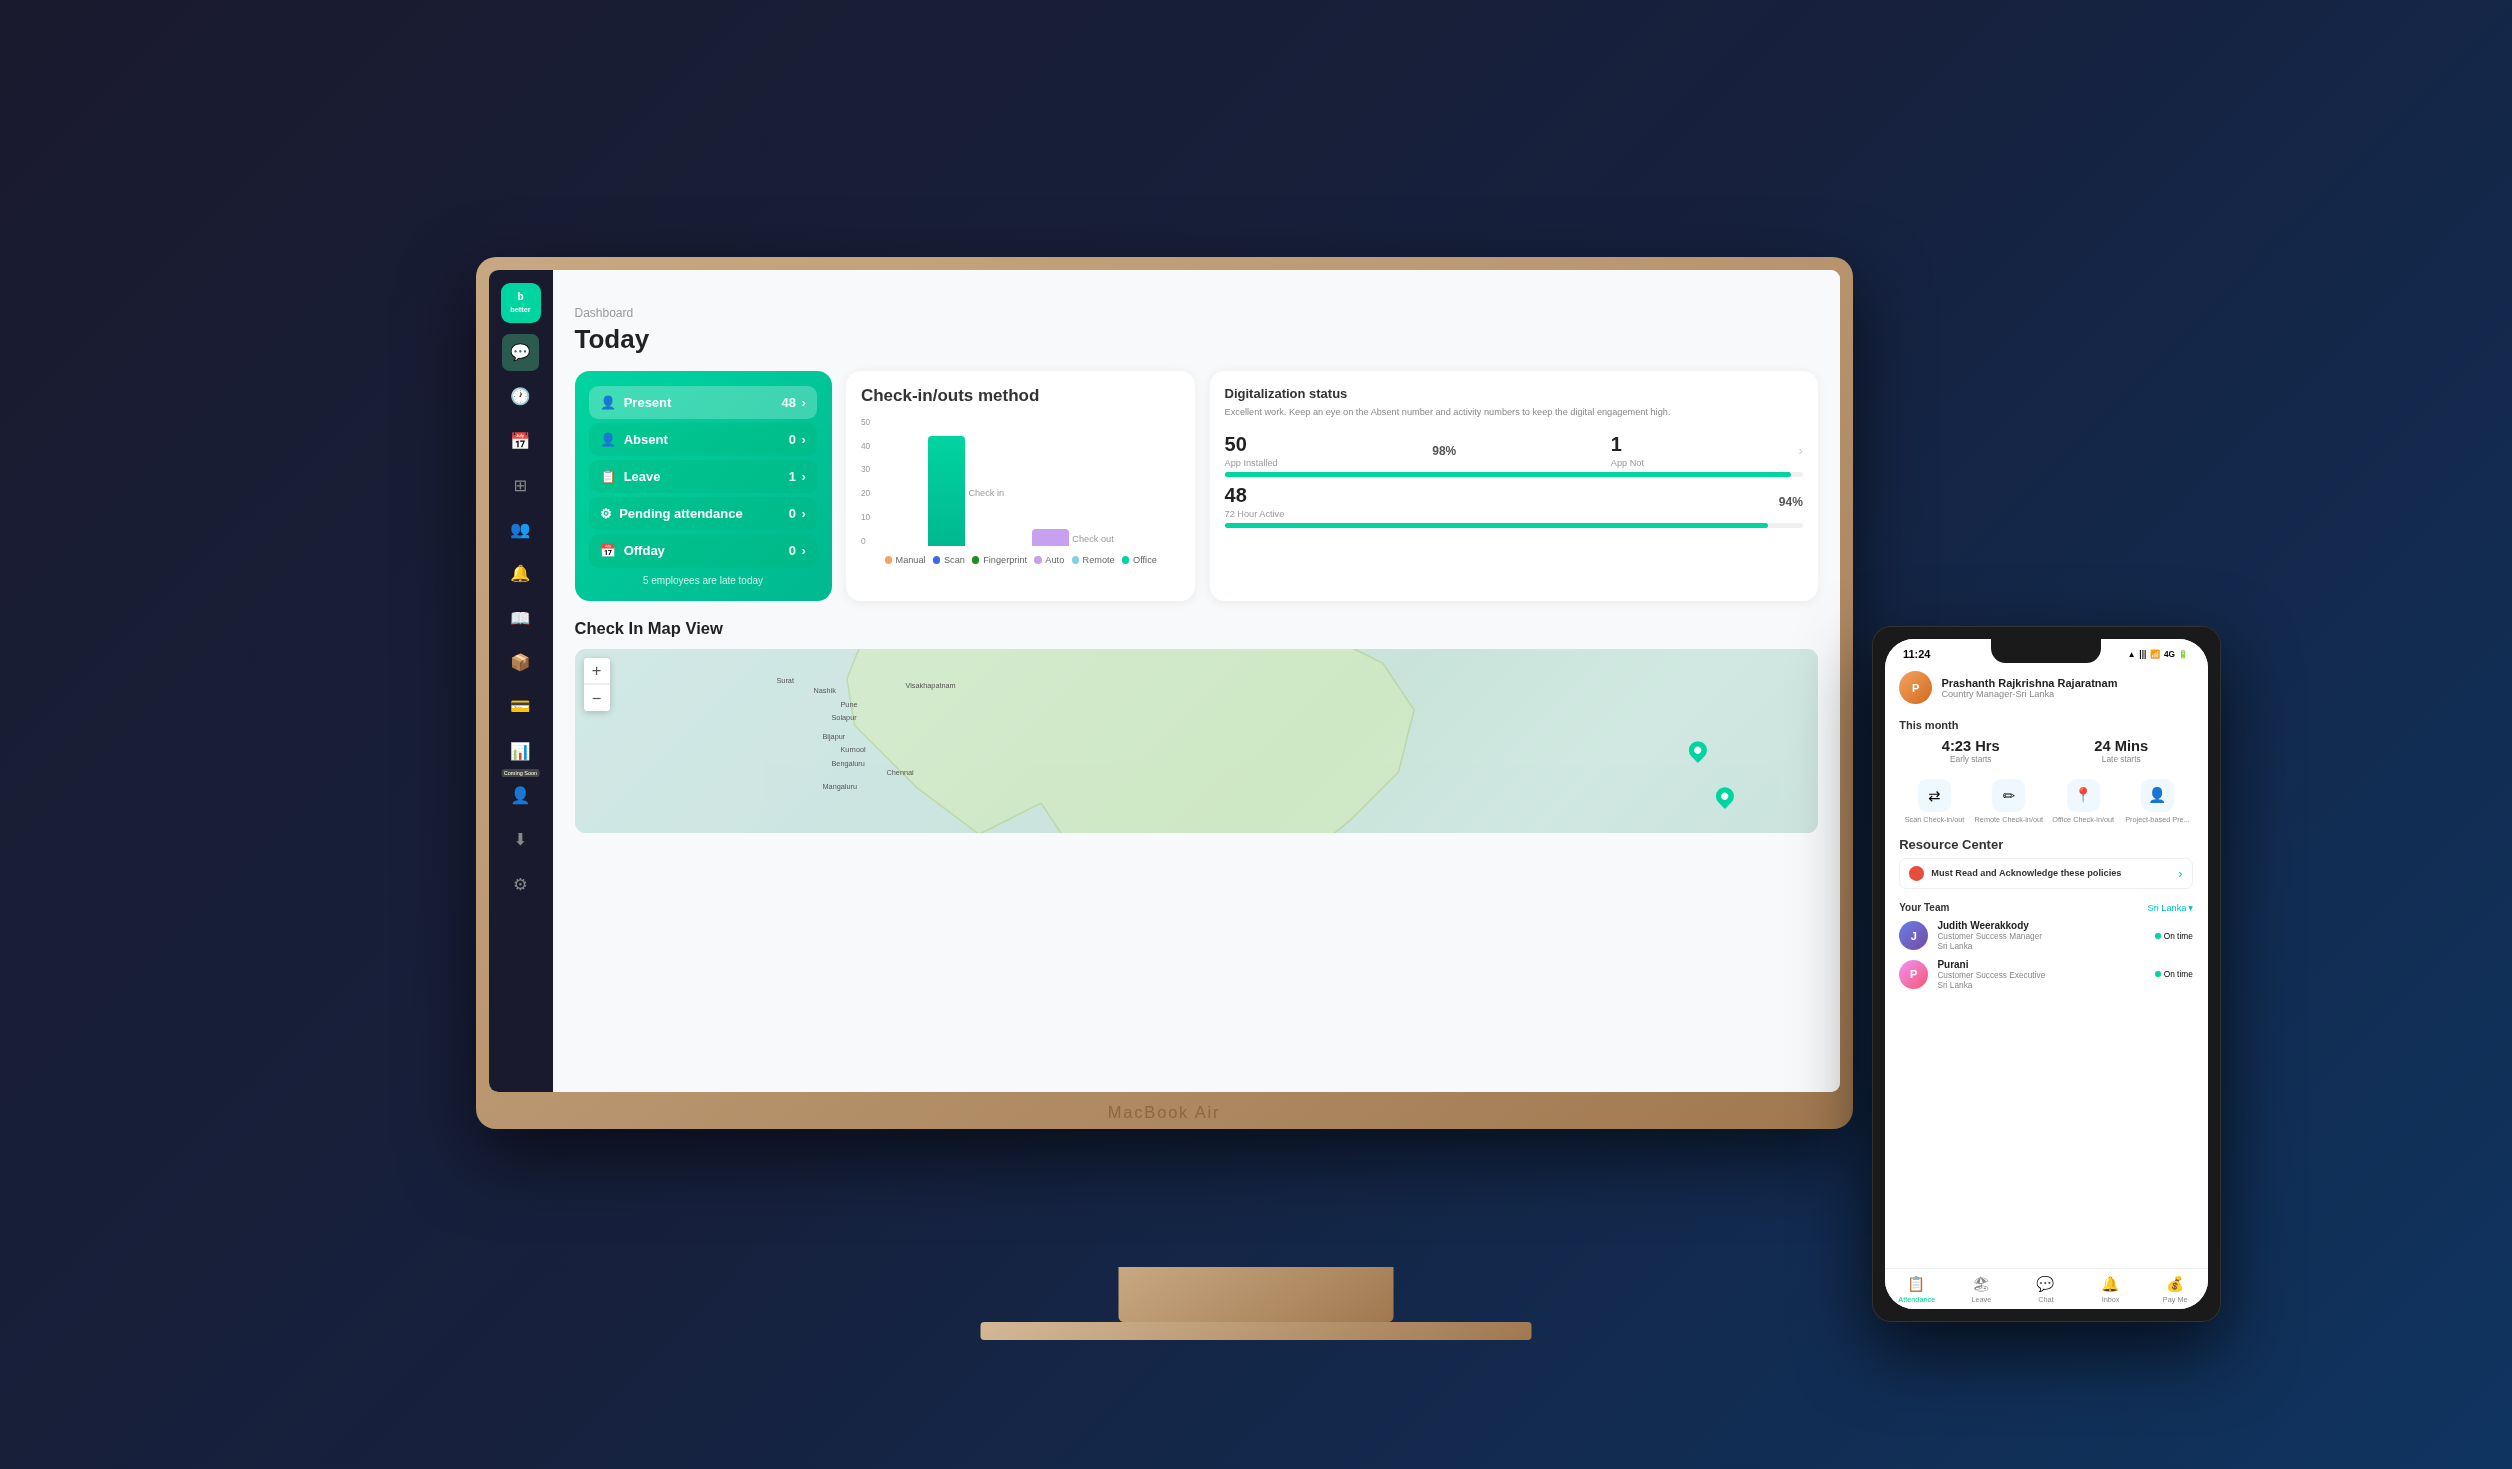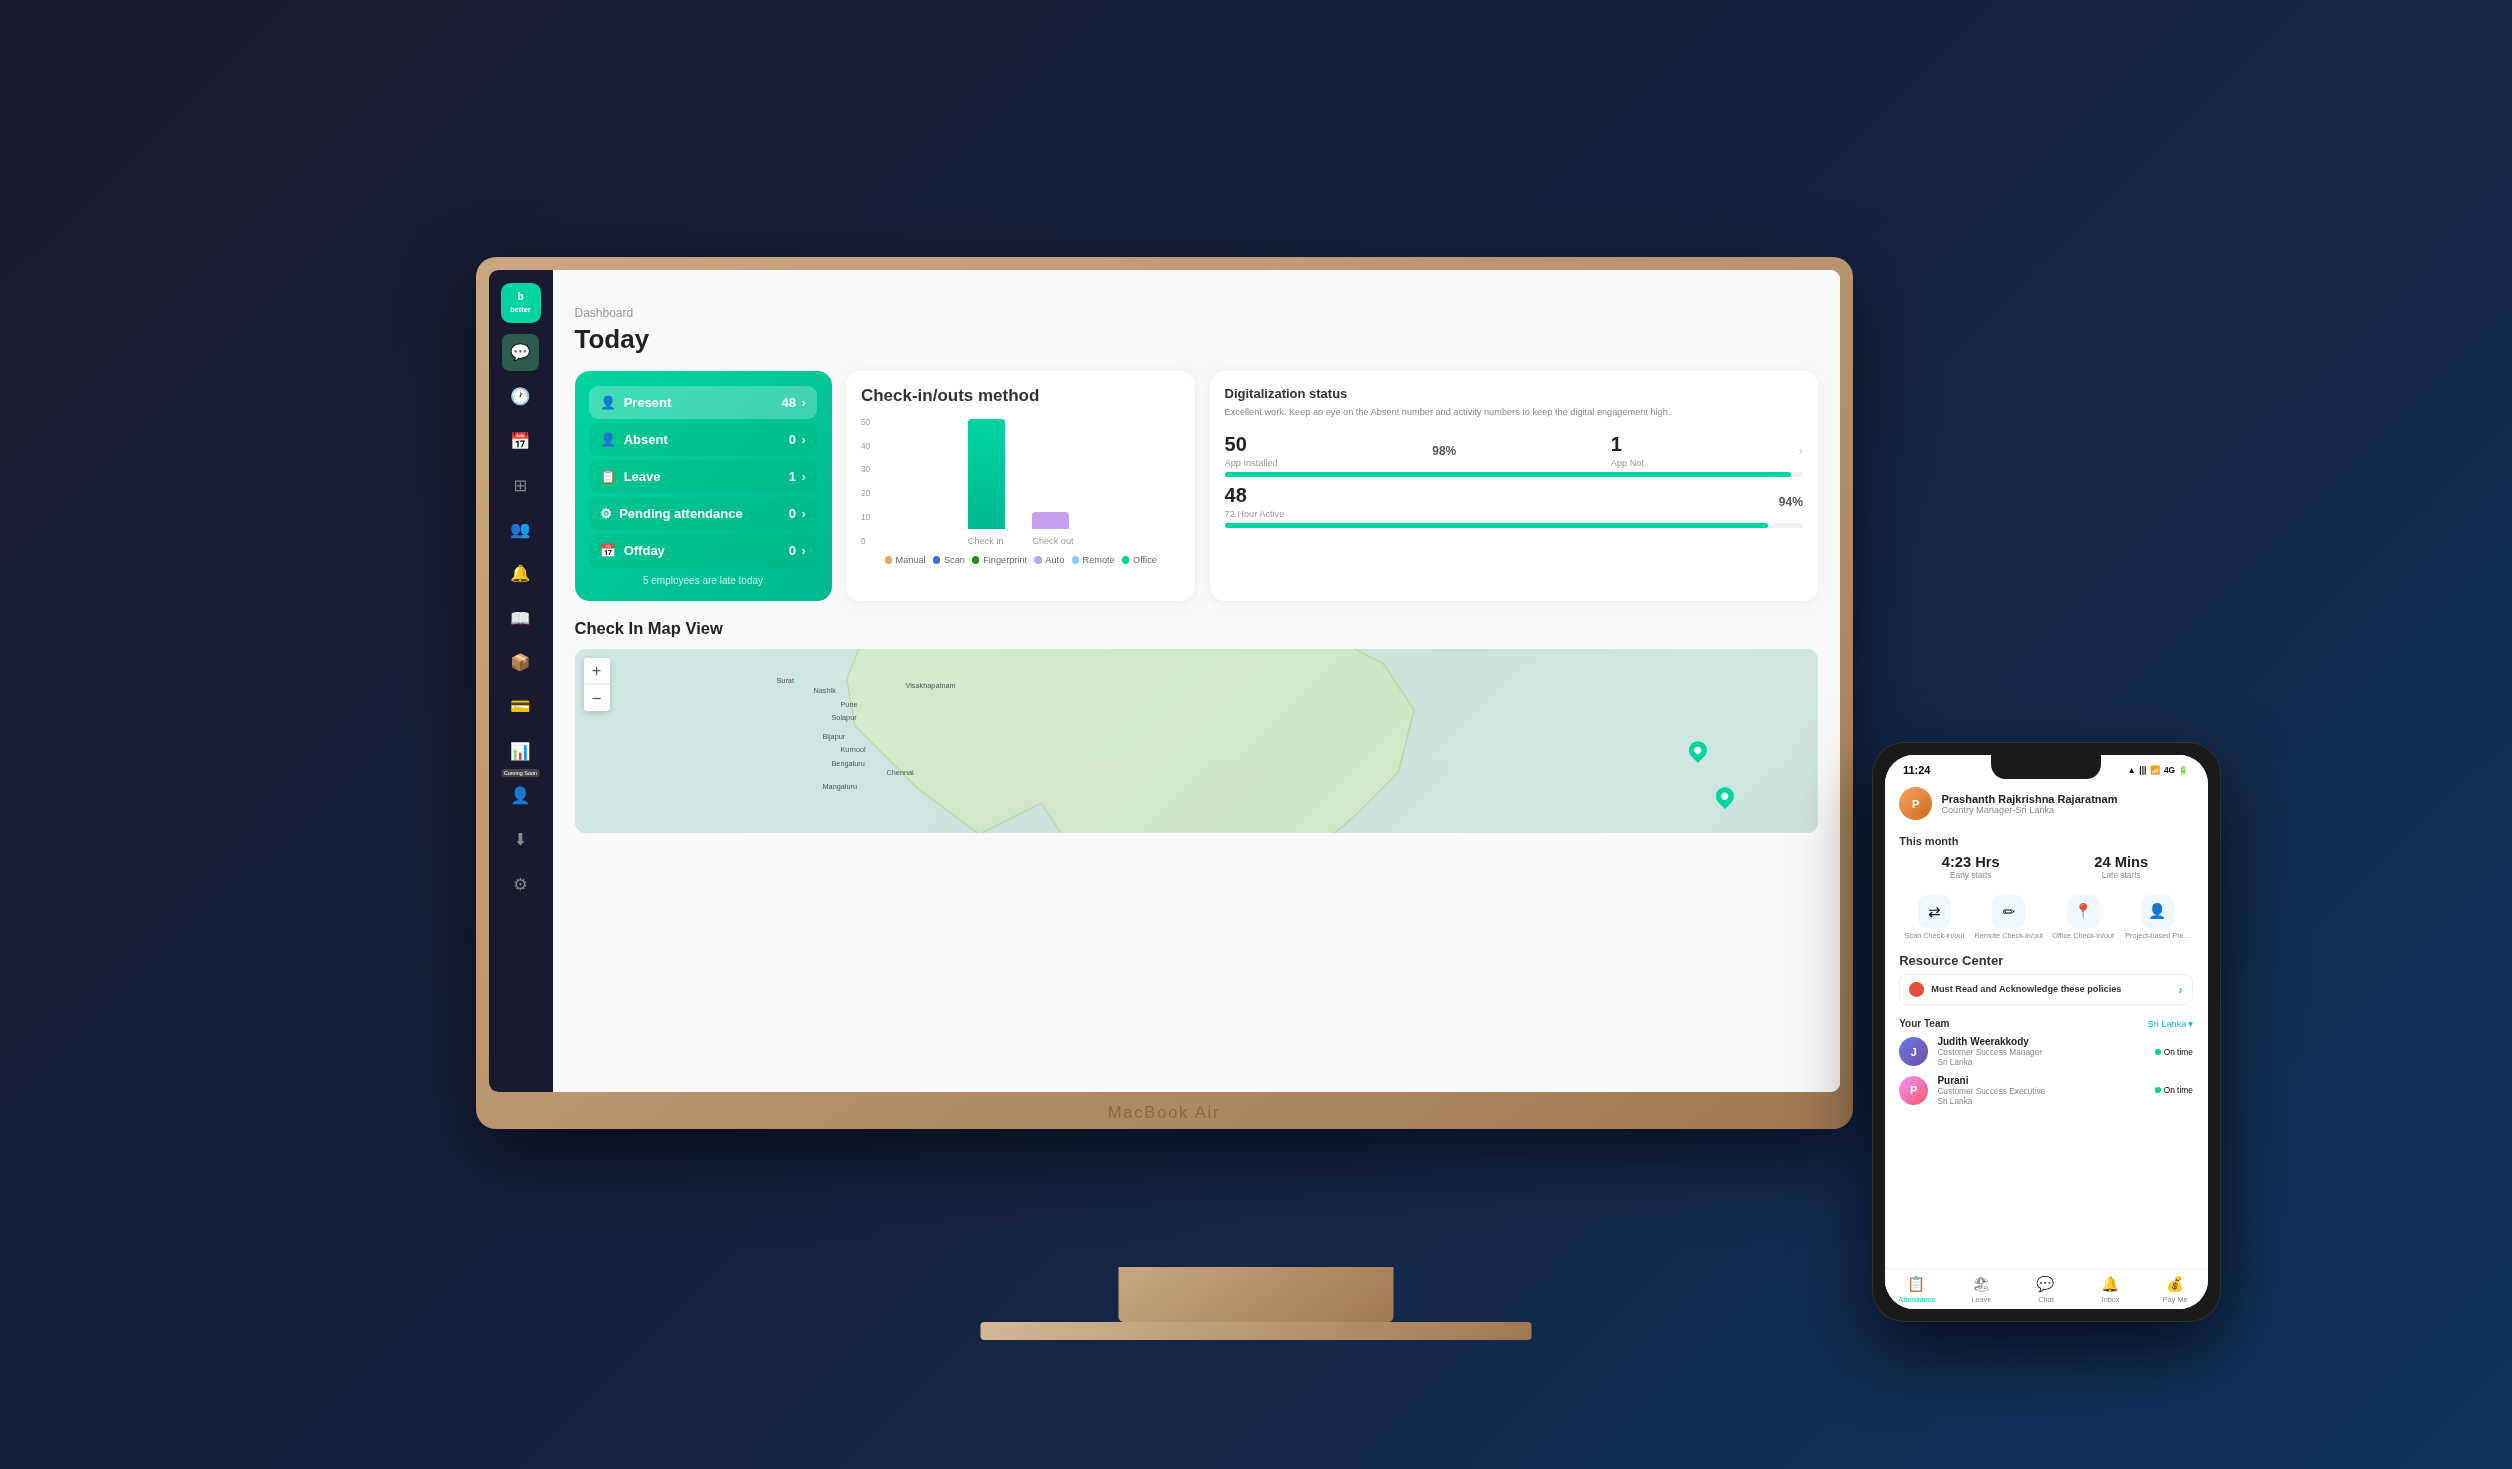--- a/index.html
+++ b/index.html
@@ -234,22 +234,22 @@
       top: 0;
       height: 100%;
       display: flex;
       flex-direction: column;
       justify-content: space-between;
       font-size: 8.3px;
       color: #999;
     }
     .chart-bar-group {
       display: flex;
-      flex-direction: column;
-      align-items: flex-start;
+      flex-direction: row;
+      align-items: center;
       gap: 3.7px;
     }
     .chart-bar {
       width: 37px;
       border-radius: 3.7px 3.7px 0 0;
     }
     .bar-checkin { background: linear-gradient(180deg, #00d4a0, #00b890); height: 110px; }
     .bar-checkout { background: #c8a0f0; height: 16.5px; }
     .chart-x-label {
       font-size: 9.2px;
@@ -395,23 +395,23 @@
       left: 50%;
       transform: translate(-50%, -50%);
     }
 
     
     .phone {
       position: absolute;
       right: -184px;
       bottom: -55px;
       width: 349px;
-      height: 580px;
+      height: 696px;
       background: #1a1a1a;
-      border-radius: 32px;
+      border-radius: 19px;
       padding: 13px;
       box-shadow: 0 27.5px 73px rgba(0,0,0,0.7), inset 0 0 0 0.9px #333;
       z-index: 10;
     }
     .phone-notch {
       position: absolute;
       top: 13px;
       left: 50%;
       transform: translateX(-50%);
       width: 110px;

